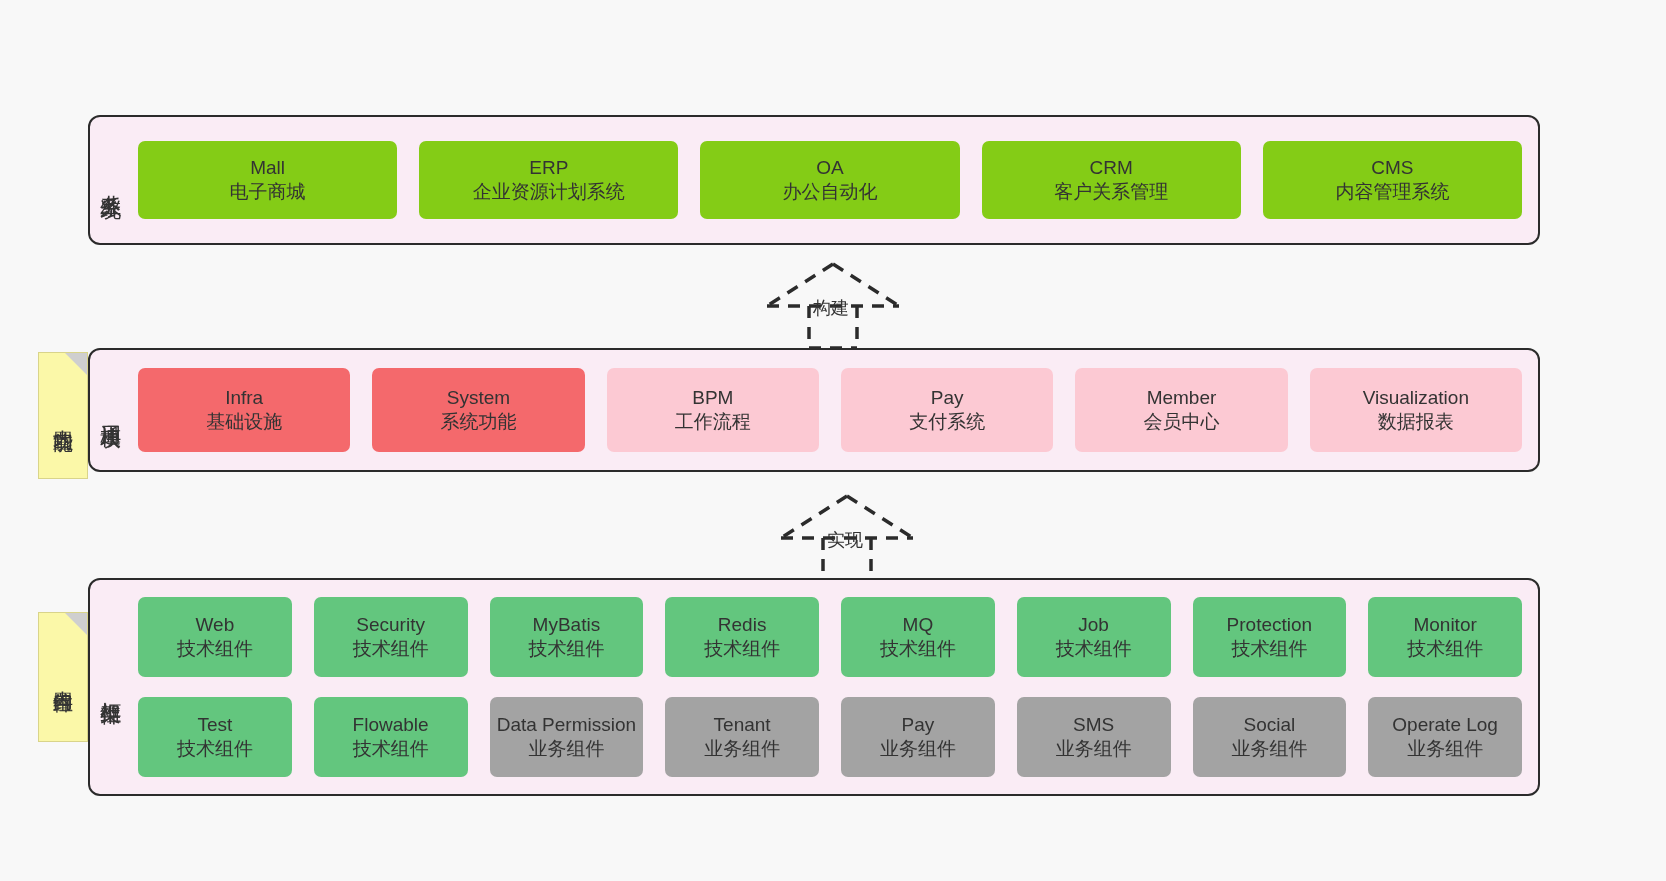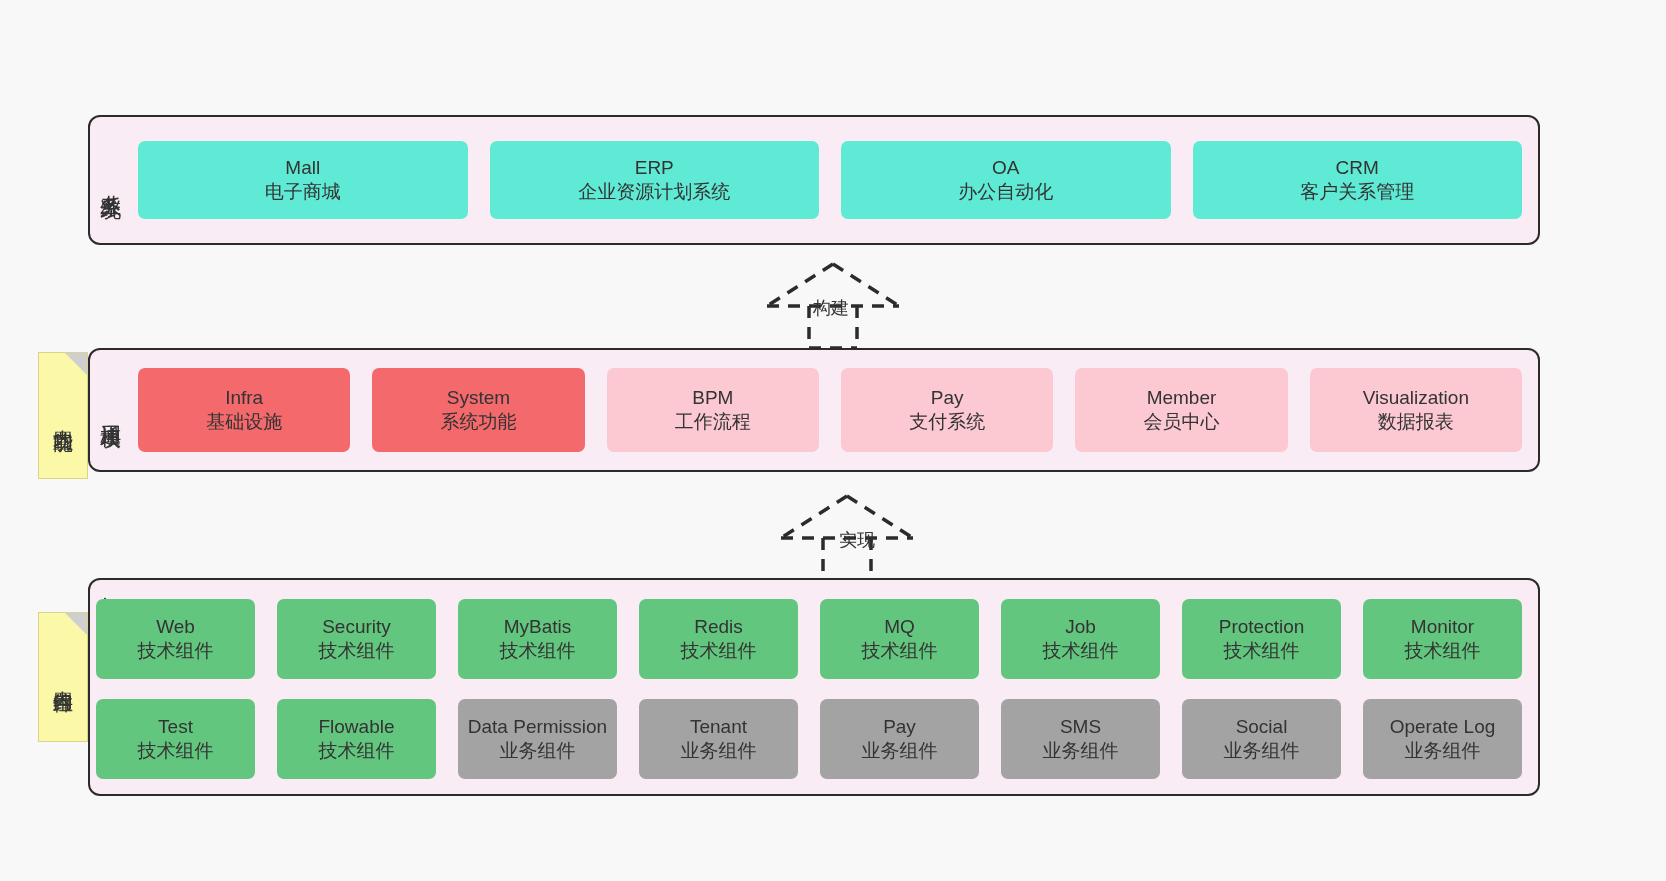--- a/index.html
+++ b/index.html
@@ -72,21 +72,21 @@
     min-width: 0;
   }
   .card .en { white-space: nowrap; }
   .card .cn { white-space: nowrap; font-family: Liberation Serif, serif; }
   .card.wrap .en { white-space: normal; }
 
   .h-biz   { height: 78px; }
   .h-mod   { height: 84px; }
   .h-comp  { height: 80px; }
 
-  .c-blue       { background: #5eead4; }
+  .c-blue       { background: #84cc16; }
   .c-red        { background: #f4696c; }
   .c-pink       { background: #fcc9d3; }
   .c-green      { background: #63c67e; }
   .c-lightgreen { background: #a3a3a3; }
 
   
   .note {
     position: absolute;
     box-sizing: border-box;
     background: #fbf8a8;
@@ -148,20 +148,24 @@
       <div class="card c-blue h-biz">
         <span class="en">OA</span>
         <span class="cn">办公自动化</span>
       </div>
 
       <div class="card c-blue h-biz">
         <span class="en">CRM</span>
         <span class="cn">客户关系管理</span>
       </div>
 
+      <div class="card c-blue h-biz">
+        <span class="en">CMS</span>
+        <span class="cn">内容管理系统</span>
+      </div>
 
 
     </div>
   </div>
 </div>
 
 <div class="arrow" style="left:758px; top:258px; width:150px; height:92px;">
   <svg width="150" height="92" viewBox="0 0 150 92">
     <path d="M75 6 L141 48" fill="none" stroke="#2b2b2b" stroke-width="3.5" stroke-dasharray="12,9"></path>
     <path d="M75 6 L9 48" fill="none" stroke="#2b2b2b" stroke-width="3.5" stroke-dasharray="12,9"></path>
@@ -219,29 +223,29 @@
 
 <div class="arrow" style="left:772px; top:490px; width:150px; height:92px;">
   <svg width="150" height="92" viewBox="0 0 150 92">
     <path d="M75 6 L141 48" fill="none" stroke="#2b2b2b" stroke-width="3.5" stroke-dasharray="12,9"></path>
     <path d="M75 6 L9 48" fill="none" stroke="#2b2b2b" stroke-width="3.5" stroke-dasharray="12,9"></path>
     <path d="M9 48 L141 48" fill="none" stroke="#2b2b2b" stroke-width="3.5" stroke-dasharray="12,9"></path>
     <path d="M51 48 L51 90" fill="none" stroke="#2b2b2b" stroke-width="3.5" stroke-dasharray="12,9"></path>
     <path d="M99 48 L99 90" fill="none" stroke="#2b2b2b" stroke-width="3.5" stroke-dasharray="12,9"></path>
     <path d="M51 90 L99 90" fill="none" stroke="#2b2b2b" stroke-width="3.5" stroke-dasharray="12,9"></path>
   </svg>
-  <span class="lbl" style="left:67px; top:41px;">实现</span>
+  <span class="lbl" style="left:55px; top:41px;">实现</span>
 </div>
 
 <div class="note" style="left:38px; top:612px; width:50px; height:130px;">
   <span class="fold"></span>
   <span>内置组件</span>
 </div>
 
-<div class="layer" style="left:88px; top:578px; width:1452px; height:218px;flex-direction:column;">
+<div class="layer" style="left:88px; top:578px; width:1452px; height:218px;">
   <div class="layer-title">框架组件</div>
   <div class="layer-body">
 
     <div class="row">
       <div class="card c-green h-comp">
         <span class="en">Web</span>
         <span class="cn">技术组件</span>
       </div>
       <div class="card c-green h-comp">
         <span class="en">Security</span>

